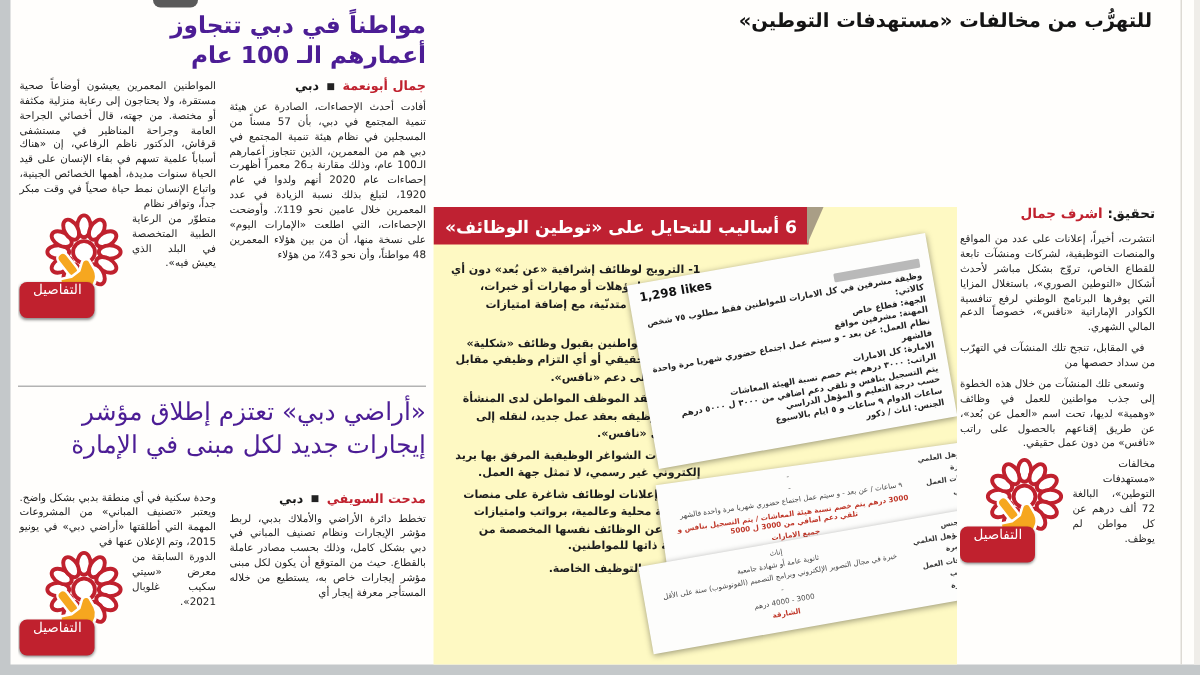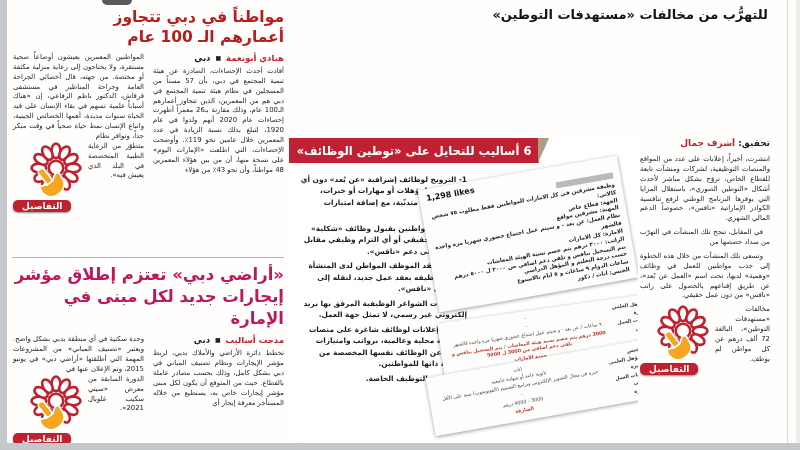--- a/index.html
+++ b/index.html
@@ -8,51 +8,51 @@
   .paper{position:absolute;left:7px;top:0;right:0;bottom:7px;background:#fffefc;}
   .top-notch{position:absolute;left:102px;top:0;width:30px;height:5px;background:#5a5a5a;border-radius:0 0 5px 5px;}
   .vline-right{position:absolute;right:12px;top:0;height:443px;width:1px;background:#dddad4;}
   .edge-right{position:absolute;right:0;top:0;width:4px;height:443px;background:#efede9;}
 
   
   .left-zone{position:absolute;left:12px;top:4px;width:272px;height:439px;overflow:hidden;}
   .art-a{height:248px;overflow:hidden;position:relative;}
   .arta-head{display:flex;align-items:flex-start;}
   .big-number{font-size:52px;font-weight:bold;color:#d63a40;line-height:.92;letter-spacing:-3px;flex:none;}
-  .arta-head-text{font-size:15.5px;font-weight:bold;color:#b91c1c;line-height:1.32;text-align:right;margin-top:3px;}
+  .arta-head-text{font-size:15.5px;font-weight:bold;color:#4c1d95;line-height:1.32;text-align:right;margin-top:3px;}
   .byline{font-size:8.5px;font-weight:bold;color:#1a1a1a;margin-bottom:4px;}
   .byline .name{color:#c0212e;}
   .byline .sq{font-size:6px;vertical-align:1px;margin:0 2px;color:#222;}
   .cols{display:flex;gap:9px;margin-top:5px;}
   .col{width:131px;}
   .body-text{font-size:6.9px;line-height:1.43;text-align:justify;color:#222;}
   .rule{border-top:1px solid #b3b3b3;margin:5px 0 6px;}
   .art-b{position:relative;}
-  .headline-b{font-size:16.5px;font-weight:bold;color:#be185d;line-height:1.32;text-align:right;margin-bottom:6px;}
+  .headline-b{font-size:16.5px;font-weight:normal;color:#4c1d95;line-height:1.32;text-align:right;margin-bottom:20px;}
 
   
   .btn-row{display:flex;gap:3px;margin-top:0;align-items:flex-start;}
   .btn-row .wrap-text{flex:1;}
   .details-btn{position:relative;width:72px;height:70px;flex:none;cursor:pointer;}
   .details-btn .rosette{position:absolute;top:0;right:3px;width:52px;height:52px;}
   .details-btn .hand{position:absolute;top:22px;right:16px;width:34px;height:34px;}
-  .pill{position:absolute;bottom:0;left:0;background:#c0212e;color:#fff;font-size:9px;font-weight:bold;
-        padding:1px 9px 1px;border-radius:5px;box-shadow:0 1px 2px rgba(0,0,0,.45);white-space:nowrap;}
+  .pill{position:absolute;bottom:0;left:0;background:#c0212e;color:#fff;font-size:9px;font-weight:normal;
+        padding:1px 9px 13px;border-radius:5px;box-shadow:0 1px 2px rgba(0,0,0,.45);white-space:nowrap;}
 
   
   .kicker{position:absolute;top:7px;right:32px;font-size:13px;font-weight:bold;color:#141414;text-align:right;}
   .headline-main{position:absolute;top:25px;right:32px;width:478px;font-size:32px;font-weight:bold;
                  color:#121212;line-height:1.44;text-align:right;letter-spacing:-.5px;}
   .main-col{position:absolute;top:138px;right:30px;width:130px;height:305px;overflow:hidden;}
   .main-col .byline{font-size:9px;margin-bottom:7px;}
   .main-col p{margin:0 0 4px;}
   .indent{text-indent:7px;}
 
   
-  .methods-box{position:absolute;left:289px;top:138px;width:349px;height:305px;background:#ffffff;overflow:hidden;}
+  .methods-box{position:absolute;left:289px;top:138px;width:349px;height:305px;background:#fef9c3;overflow:hidden;}
   .banner{position:absolute;top:0;left:0;width:250px;height:25px;background:#bf2132;color:#fff;
           font-weight:bold;font-size:11.5px;display:flex;align-items:center;justify-content:center;}
   .banner::after{content:"";position:absolute;right:-10px;top:0;border-top:25px solid #a99e86;border-right:11px solid transparent;}
   .methods-list{position:absolute;left:8px;top:36px;width:170px;font-size:7.4px;font-weight:bold;
                 color:#1d1d1d;line-height:1.55;text-align:right;}
   .methods-list div{margin-bottom:3px;}
 
   
   .card{position:absolute;background:#fdfdfc;box-shadow:0 1px 4px rgba(0,0,0,.4);padding:5px 7px;}
   .card-post{left:138px;top:34px;width:188px;transform:rotate(-10deg);}
@@ -107,21 +107,21 @@
     <div class="art-a">
       <div class="arta-head">
         <div class="arta-head-text">
           <div>مواطناً في دبي تتجاوز</div>
           <div>أعمارهم الـ 100 عام</div>
         </div>
       </div>
       <div class="cols">
         <div class="col">
           <div class="byline">
-            <span class="name">هنادي أبونعمة</span>
+            <span class="name">جمال أبونعمة</span>
             <span class="sq">■</span>
             <span>دبي</span>
           </div>
           <div class="body-text">أفادت أحدث الإحصاءات، الصادرة عن هيئة تنمية المجتمع في دبي، بأن 57 مسناً من المسجلين في نظام هيئة تنمية المجتمع في دبي هم من المعمرين، الذين تتجاوز أعمارهم الـ100 عام، وذلك مقارنة بـ26 معمراً أظهرت إحصاءات عام 2020 أنهم ولدوا في عام 1920، لتبلغ بذلك نسبة الزيادة في عدد المعمرين خلال عامين نحو 119٪. وأوضحت الإحصاءات، التي اطلعت «الإمارات اليوم» على نسخة منها، أن من بين هؤلاء المعمرين 48 مواطناً، وأن نحو 43٪ من هؤلاء</div>
         </div>
         <div class="col">
           <div class="body-text">المواطنين المعمرين يعيشون أوضاعاً صحية مستقرة، ولا يحتاجون إلى رعاية منزلية مكثفة أو مختصة. من جهته، قال أخصائي الجراحة العامة وجراحة المناظير في مستشفى قرقاش، الدكتور ناظم الرفاعي، إن «هناك أسباباً علمية تسهم في بقاء الإنسان على قيد الحياة سنوات مديدة، أهمها الخصائص الجينية، واتباع الإنسان نمط حياة صحياً في وقت مبكر جداً، وتوافر نظام</div>
           <div class="btn-row">
             <div class="wrap-text body-text">متطوّر من الرعاية الطبية المتخصصة في البلد الذي يعيش فيه».</div>
             <div class="details-btn">
@@ -141,21 +141,21 @@
     <div class="rule"></div>
 
     <div class="art-b">
       <div class="headline-b">
         <div>«أراضي دبي» تعتزم إطلاق مؤشر</div>
         <div>إيجارات جديد لكل مبنى في الإمارة</div>
       </div>
       <div class="cols">
         <div class="col">
           <div class="byline">
-            <span class="name">مدحت أساليب</span>
+            <span class="name">مدحت السويفي</span>
             <span class="sq">■</span>
             <span>دبي</span>
           </div>
           <div class="body-text">تخطط دائرة الأراضي والأملاك بدبي، لربط مؤشر الإيجارات ونظام تصنيف المباني في دبي بشكل كامل، وذلك بحسب مصادر عاملة بالقطاع. حيث من المتوقع أن يكون لكل مبنى مؤشر إيجارات خاص به، يستطيع من خلاله المستأجر معرفة إيجار أي</div>
         </div>
         <div class="col">
           <div class="body-text">وحدة سكنية في أي منطقة بدبي بشكل واضح. ويعتبر «تصنيف المباني» من المشروعات المهمة التي أطلقتها «أراضي دبي» في يونيو 2015، وتم الإعلان عنها في</div>
           <div class="btn-row">
             <div class="wrap-text body-text">الدورة السابقة من معرض «سيتي سكيب غلوبال 2021».</div>
             <div class="details-btn">

